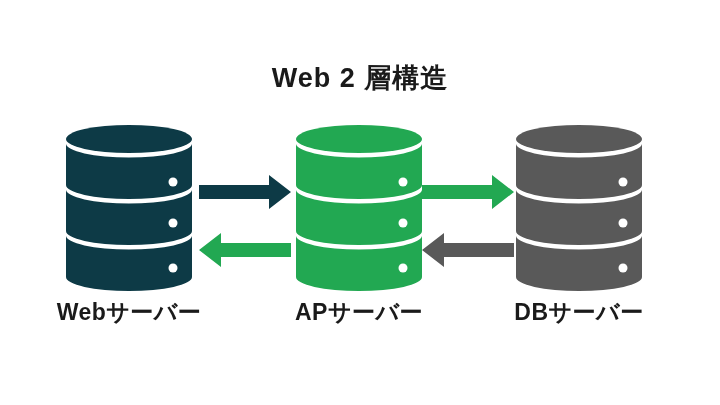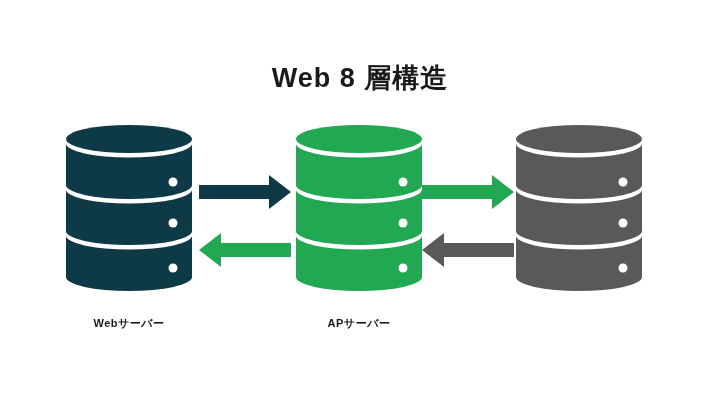--- a/index.html
+++ b/index.html
@@ -32,42 +32,42 @@
     width: 128px;
     display: flex;
     flex-direction: column;
     align-items: center;
   }
   .node-web { left: 65px; }
   .node-ap  { left: 295px; text-align: right; }
   .node-db  { left: 515px; }
   .db-icon { display: block; width: 128px; height: 166px; }
   .node-label {
-    margin-top: 25px;
-    font-size: 11px;
+    margin-top: 6px;
+    font-size: 23px;
     font-weight: 700;
     color: #1a1a1a;
     letter-spacing: 0.5px;
     white-space: nowrap;
   }
   .arrow {
     position: absolute;
     display: block;
   }
   .arrow-web-to-ap { left: 199px; top: 175px; }
   .arrow-ap-to-web { left: 199px; top: 233px; }
   .arrow-ap-to-db  { left: 422px; top: 175px; }
   .arrow-db-to-ap  { left: 422px; top: 233px; }
 </style>
 </head>
 <body>
 
 <div class="canvas">
 
-  <div class="title">Web 8 層構造</div>
+  <div class="title">Web 2 層構造</div>
 
   <div class="node node-web">
     <svg class="db-icon" viewBox="0 0 128 166" width="128" height="166" aria-hidden="true">
       <g fill="#0d3a46">
         <ellipse cx="64" cy="14" rx="63" ry="14"></ellipse>
         <path d="M1,18.5 A63,14 0 0 0 127,18.5 L127,60 A63,14 0 0 1 1,60 Z"></path>
         <path d="M1,64.5 A63,14 0 0 0 127,64.5 L127,106 A63,14 0 0 1 1,106 Z"></path>
         <path d="M1,110.5 A63,14 0 0 0 127,110.5 L127,152 A63,14 0 0 1 1,152 Z"></path>
       </g>
       <g fill="#ffffff">
@@ -103,20 +103,21 @@
         <path d="M1,18.5 A63,14 0 0 0 127,18.5 L127,60 A63,14 0 0 1 1,60 Z"></path>
         <path d="M1,64.5 A63,14 0 0 0 127,64.5 L127,106 A63,14 0 0 1 1,106 Z"></path>
         <path d="M1,110.5 A63,14 0 0 0 127,110.5 L127,152 A63,14 0 0 1 1,152 Z"></path>
       </g>
       <g fill="#ffffff">
         <circle cx="108" cy="57" r="4.5"></circle>
         <circle cx="108" cy="98" r="4.5"></circle>
         <circle cx="108" cy="143" r="4.5"></circle>
       </g>
     </svg>
+    <div class="node-label">DBサーバー</div>
   </div>
 
   <svg class="arrow arrow-web-to-ap" viewBox="0 0 92 34" width="92" height="34" aria-hidden="true">
     <path d="M0,10 L70,10 L70,0 L92,17 L70,34 L70,24 L0,24 Z" fill="#0d3a46"></path>
   </svg>
   <svg class="arrow arrow-ap-to-web" viewBox="0 0 92 34" width="92" height="34" aria-hidden="true">
     <path d="M92,10 L22,10 L22,0 L0,17 L22,34 L22,24 L92,24 Z" fill="#22a852"></path>
   </svg>
 
   <svg class="arrow arrow-ap-to-db" viewBox="0 0 92 34" width="92" height="34" aria-hidden="true">

